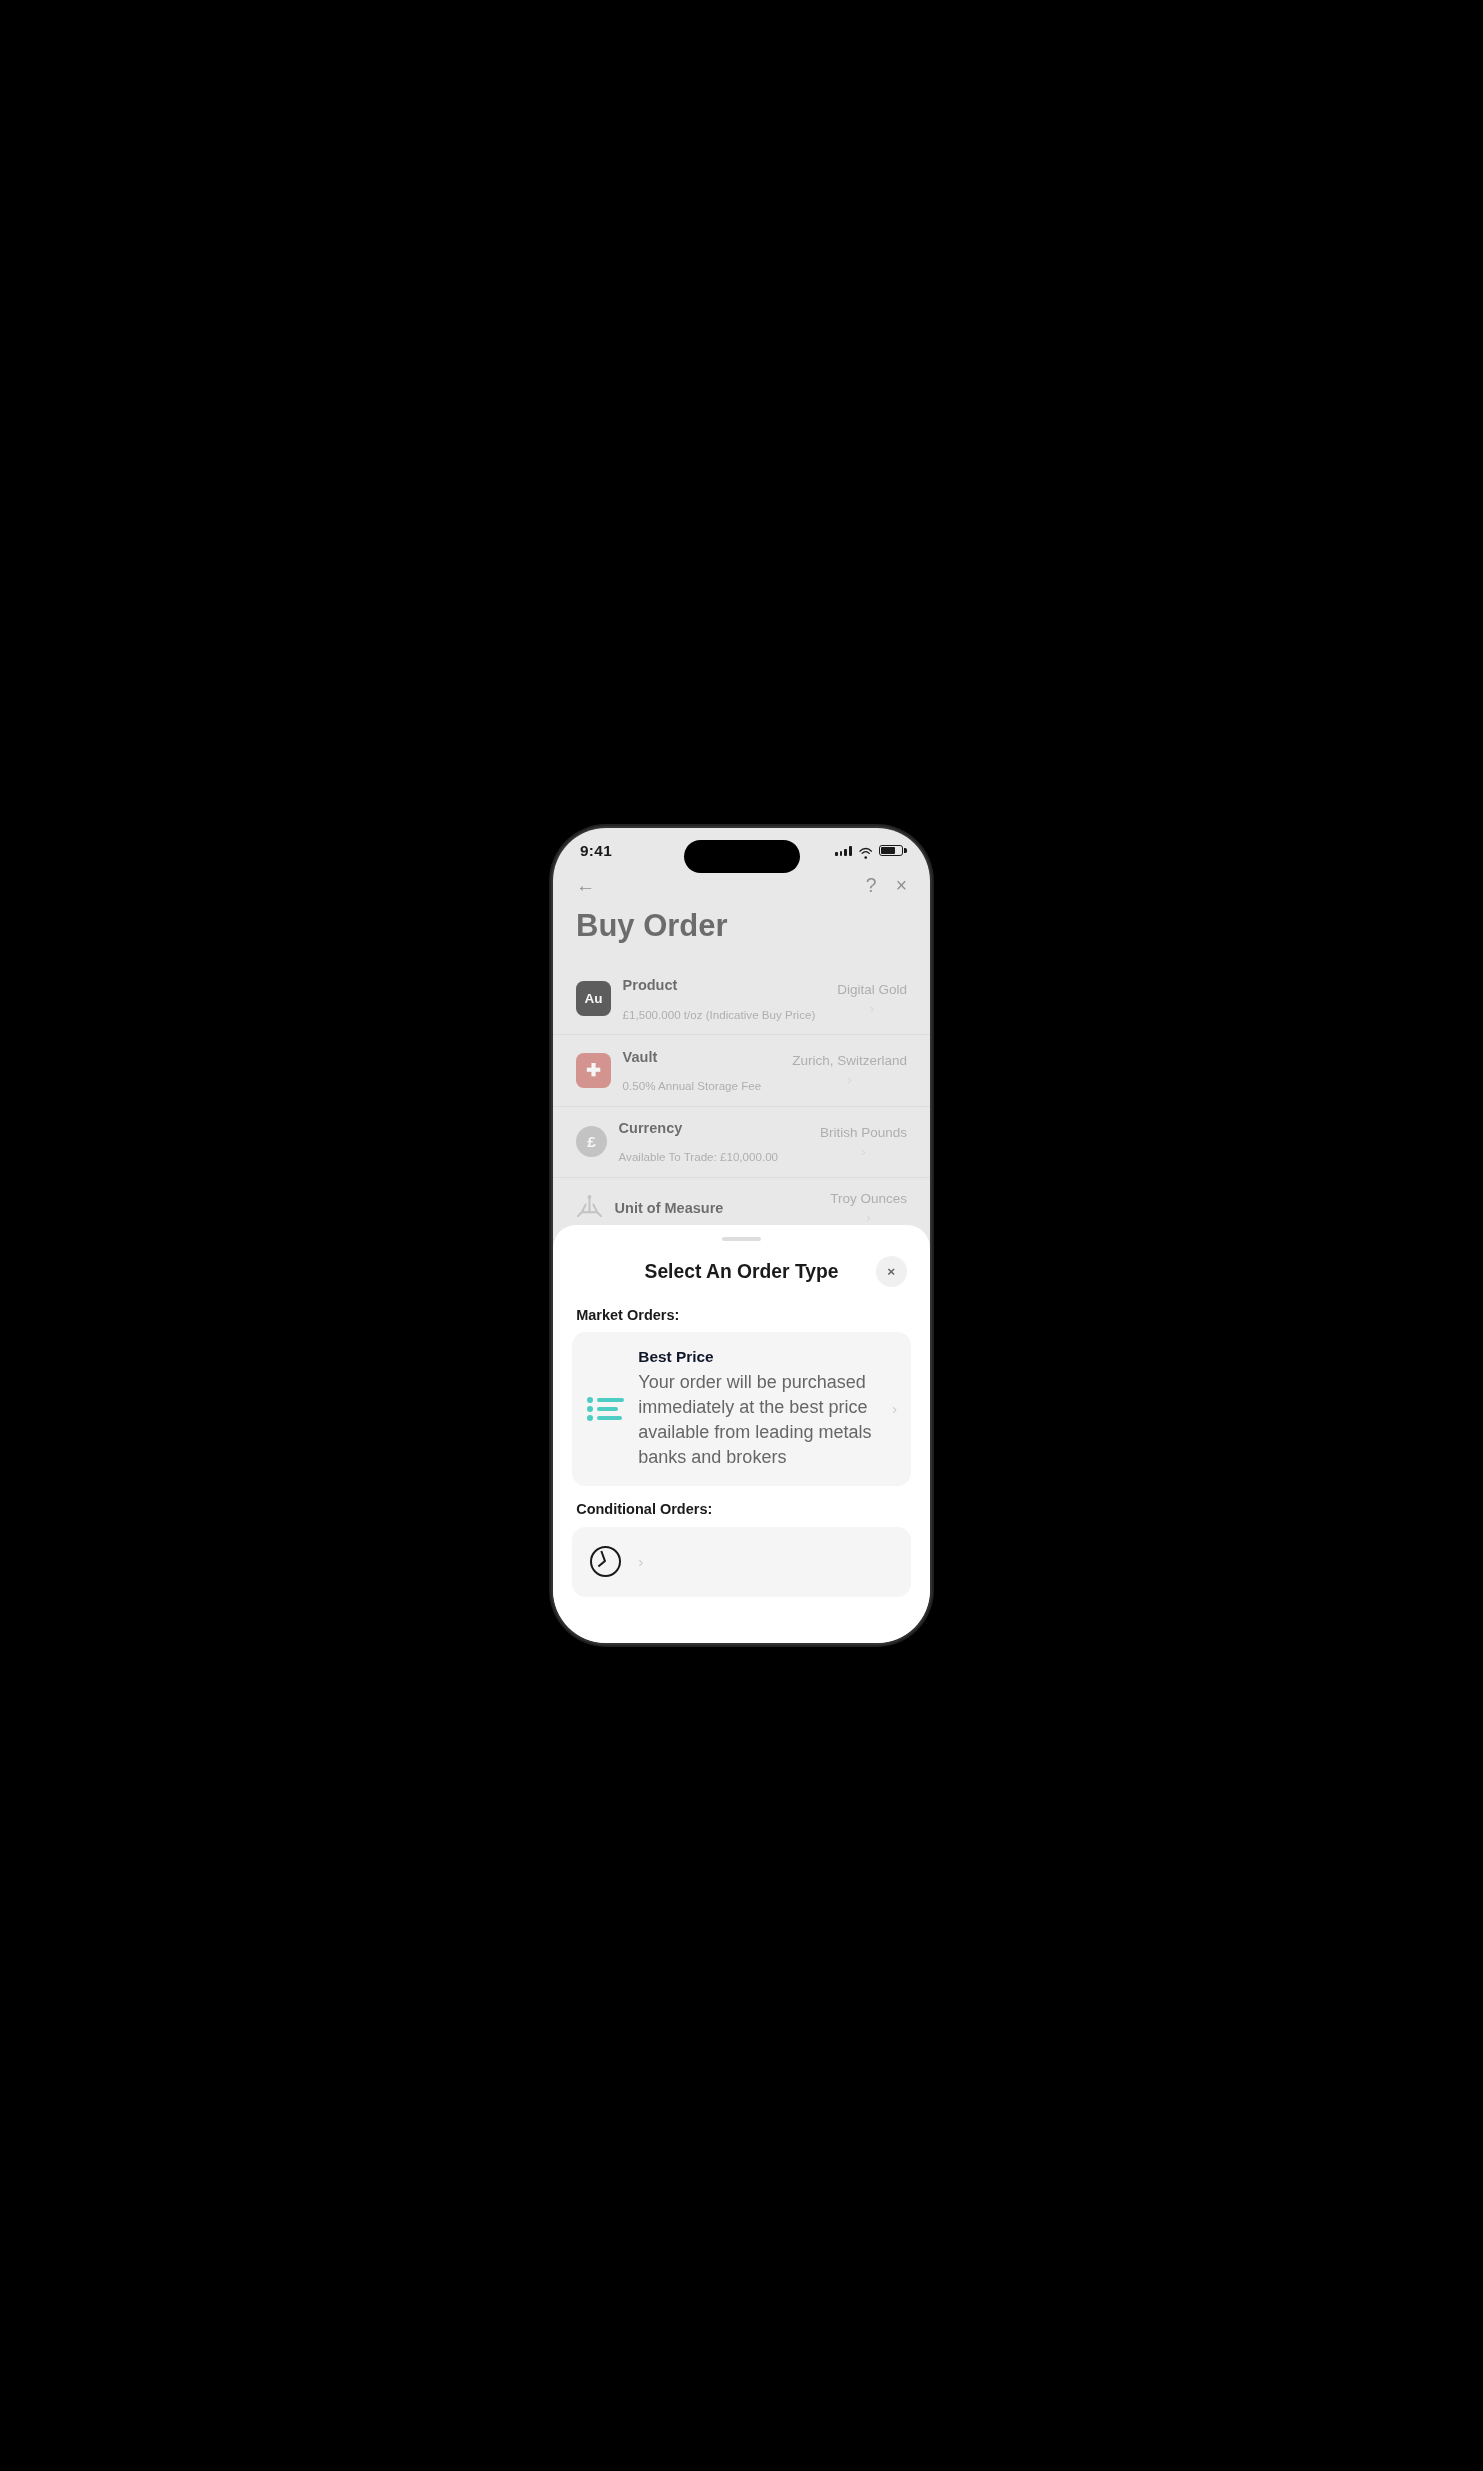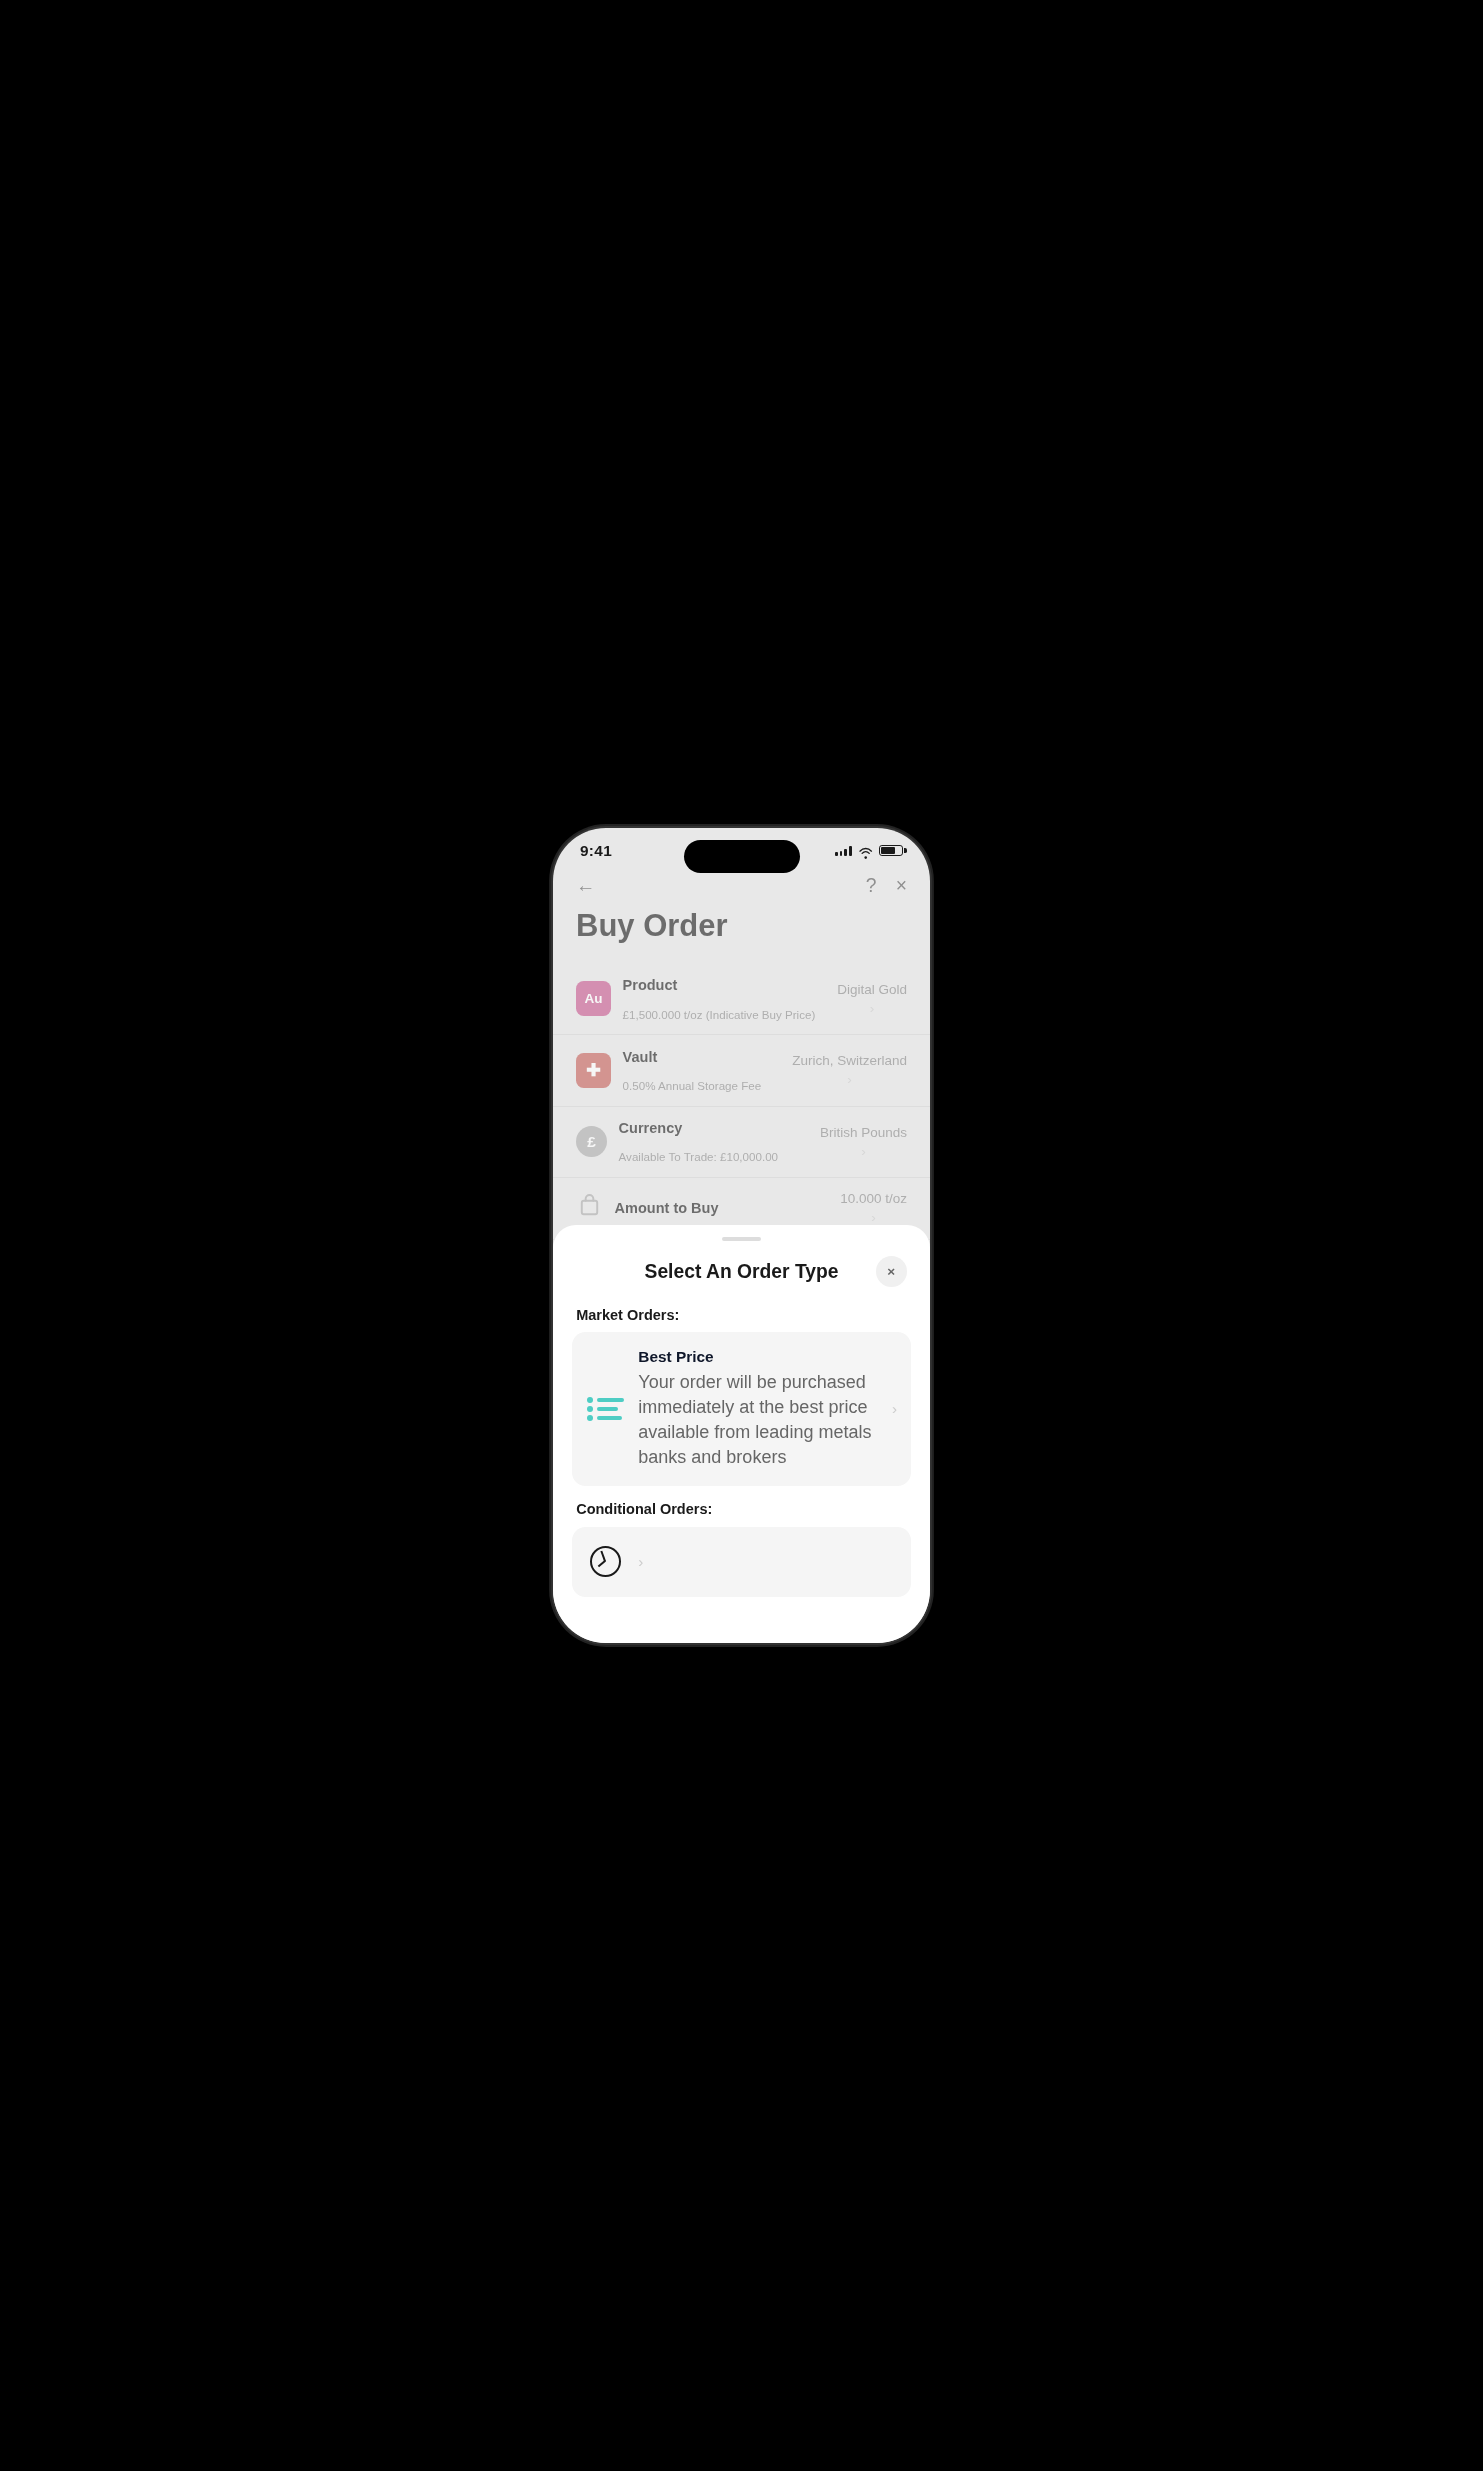--- a/index.html
+++ b/index.html
@@ -171,21 +171,21 @@
       height: 35px;
       border-radius: 7.7px;
       display: flex;
       align-items: center;
       justify-content: center;
       font-size: 13.5px;
       font-weight: 700;
       color: white;
     }
 
-    .row-icon.gold { background: #ec4899; }
+    .row-icon.gold { background: #000000; }
     .row-icon.swiss { background: #e8534a; }
     .row-icon.currency { background: #999; }
 
     .row-label {
       font-size: 14.5px;
       font-weight: 600;
       color: #1a1a1a;
       line-height: 1.2;
     }
 
@@ -450,20 +450,37 @@
               <div class="row-label">Currency</div>
               <div class="row-sublabel">Available To Trade: £10,000.00</div>
             </div>
           </div>
           <div class="row-right">
             <span>British Pounds</span>
             <span class="chevron">›</span>
           </div>
         </div>
 
+        <div class="form-row">
+          <div class="form-row-left">
+            <div class="scale-icon-wrap">
+              <svg viewBox="0 0 28 28" fill="none" width="27" height="27">
+                <path d="M14 4v16M6 20h16M6 20l-4 4M22 20l4 4M10 12l-4 8M18 12l4 8" stroke="#aaa" stroke-width="2" stroke-linecap="round"></path>
+                <circle cx="14" cy="4" r="2" fill="#aaa"></circle>
+              </svg>
+            </div>
+            <div>
+              <div class="row-label">Unit of Measure</div>
+            </div>
+          </div>
+          <div class="row-right">
+            <span>Troy Ounces</span>
+            <span class="chevron">›</span>
+          </div>
+        </div>
 
         <div class="form-row">
           <div class="form-row-left">
             <div>
               <svg viewBox="0 0 28 28" fill="none" width="27" height="27">
                 <rect x="6" y="8" width="16" height="14" rx="2" stroke="#aaa" stroke-width="2"></rect>
                 <path d="M10 8V6a4 4 0 0 1 8 0v2" stroke="#aaa" stroke-width="2" stroke-linecap="round"></path>
               </svg>
             </div>
             <div>

